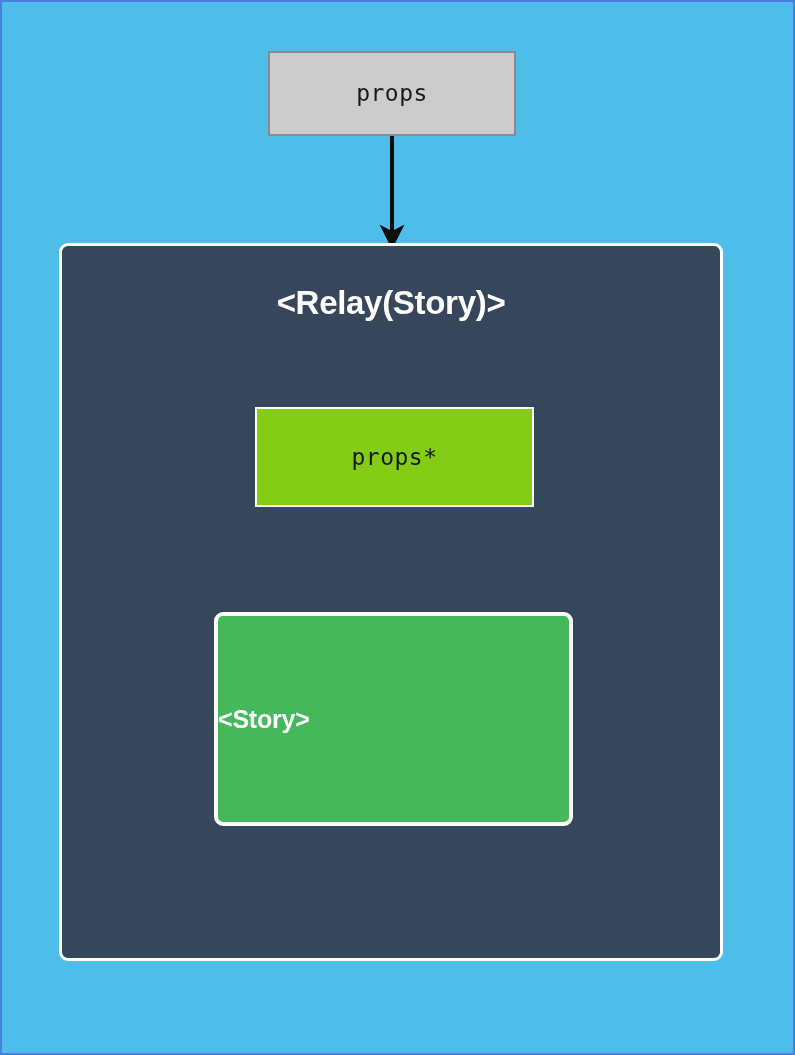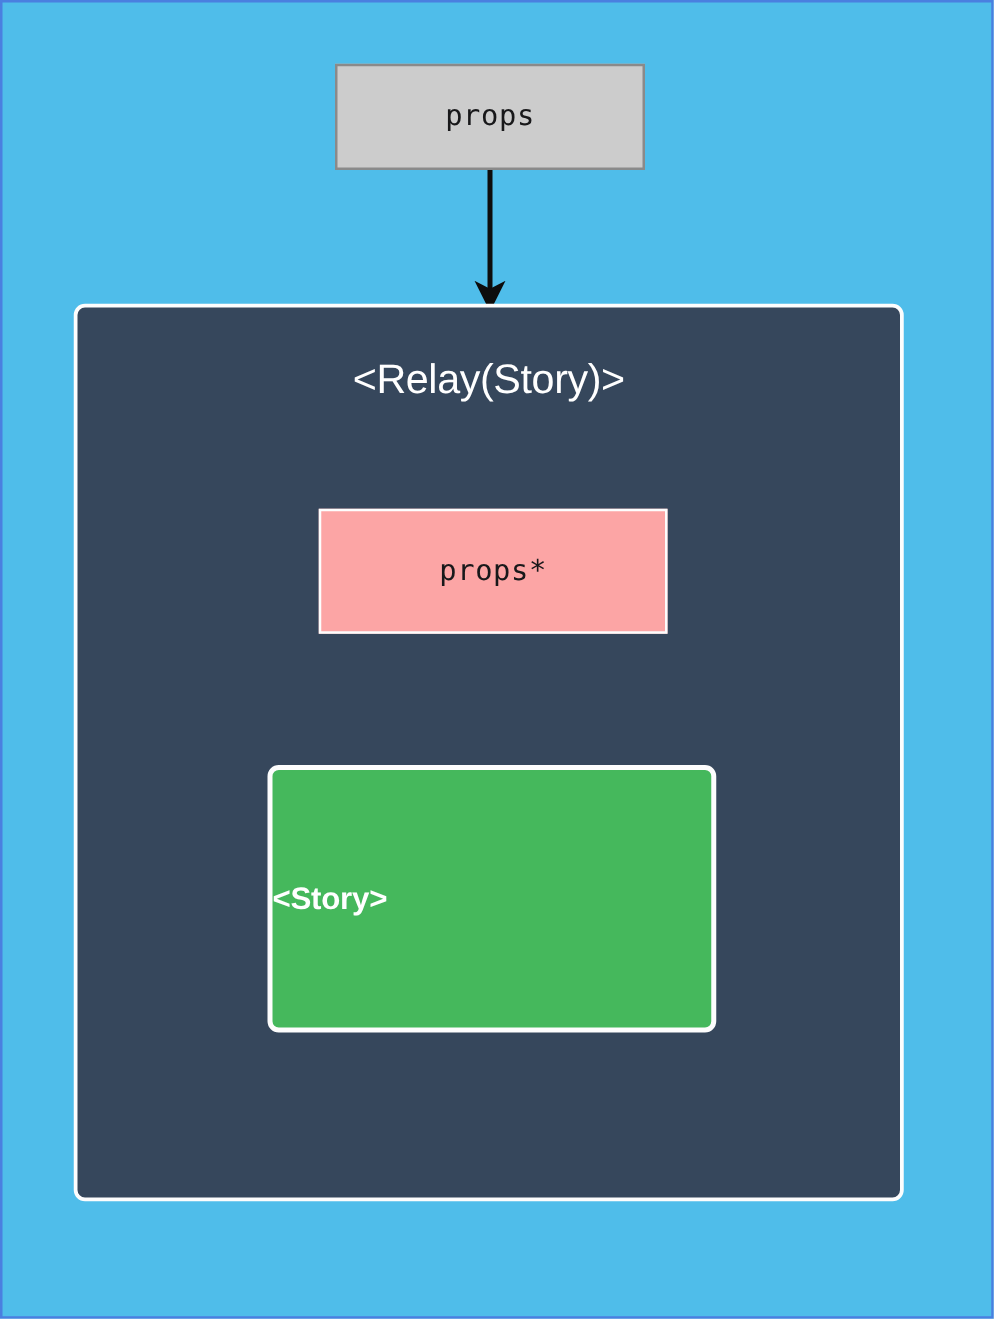--- a/index.html
+++ b/index.html
@@ -64,36 +64,36 @@
     border-radius: 9px;
   }
 
   .panel-title {
     position: absolute;
     left: 0;
     top: 40px;
     width: 100%;
     text-align: center;
     font-family: "Liberation Sans", sans-serif;
-    font-weight: normal;
+    font-weight: bold;
     font-size: 33px;
     color: #ffffff;
     letter-spacing: -0.3px;
     line-height: 1;
   }
 
   
   .box-props-inner {
     position: absolute;
     left: 193px;
     top: 161px;
     width: 279px;
     height: 100px;
     box-sizing: border-box;
-    background: #fca5a5;
+    background: #84cc16;
     border: 2px solid #fdfdfd;
     display: flex;
     align-items: center;
     justify-content: center;
   }
   .box-props-inner .label {
     font-family: "DejaVu Sans Mono", "Liberation Mono", monospace;
     font-size: 23px;
     color: #18181a;
     letter-spacing: 0.5px;

